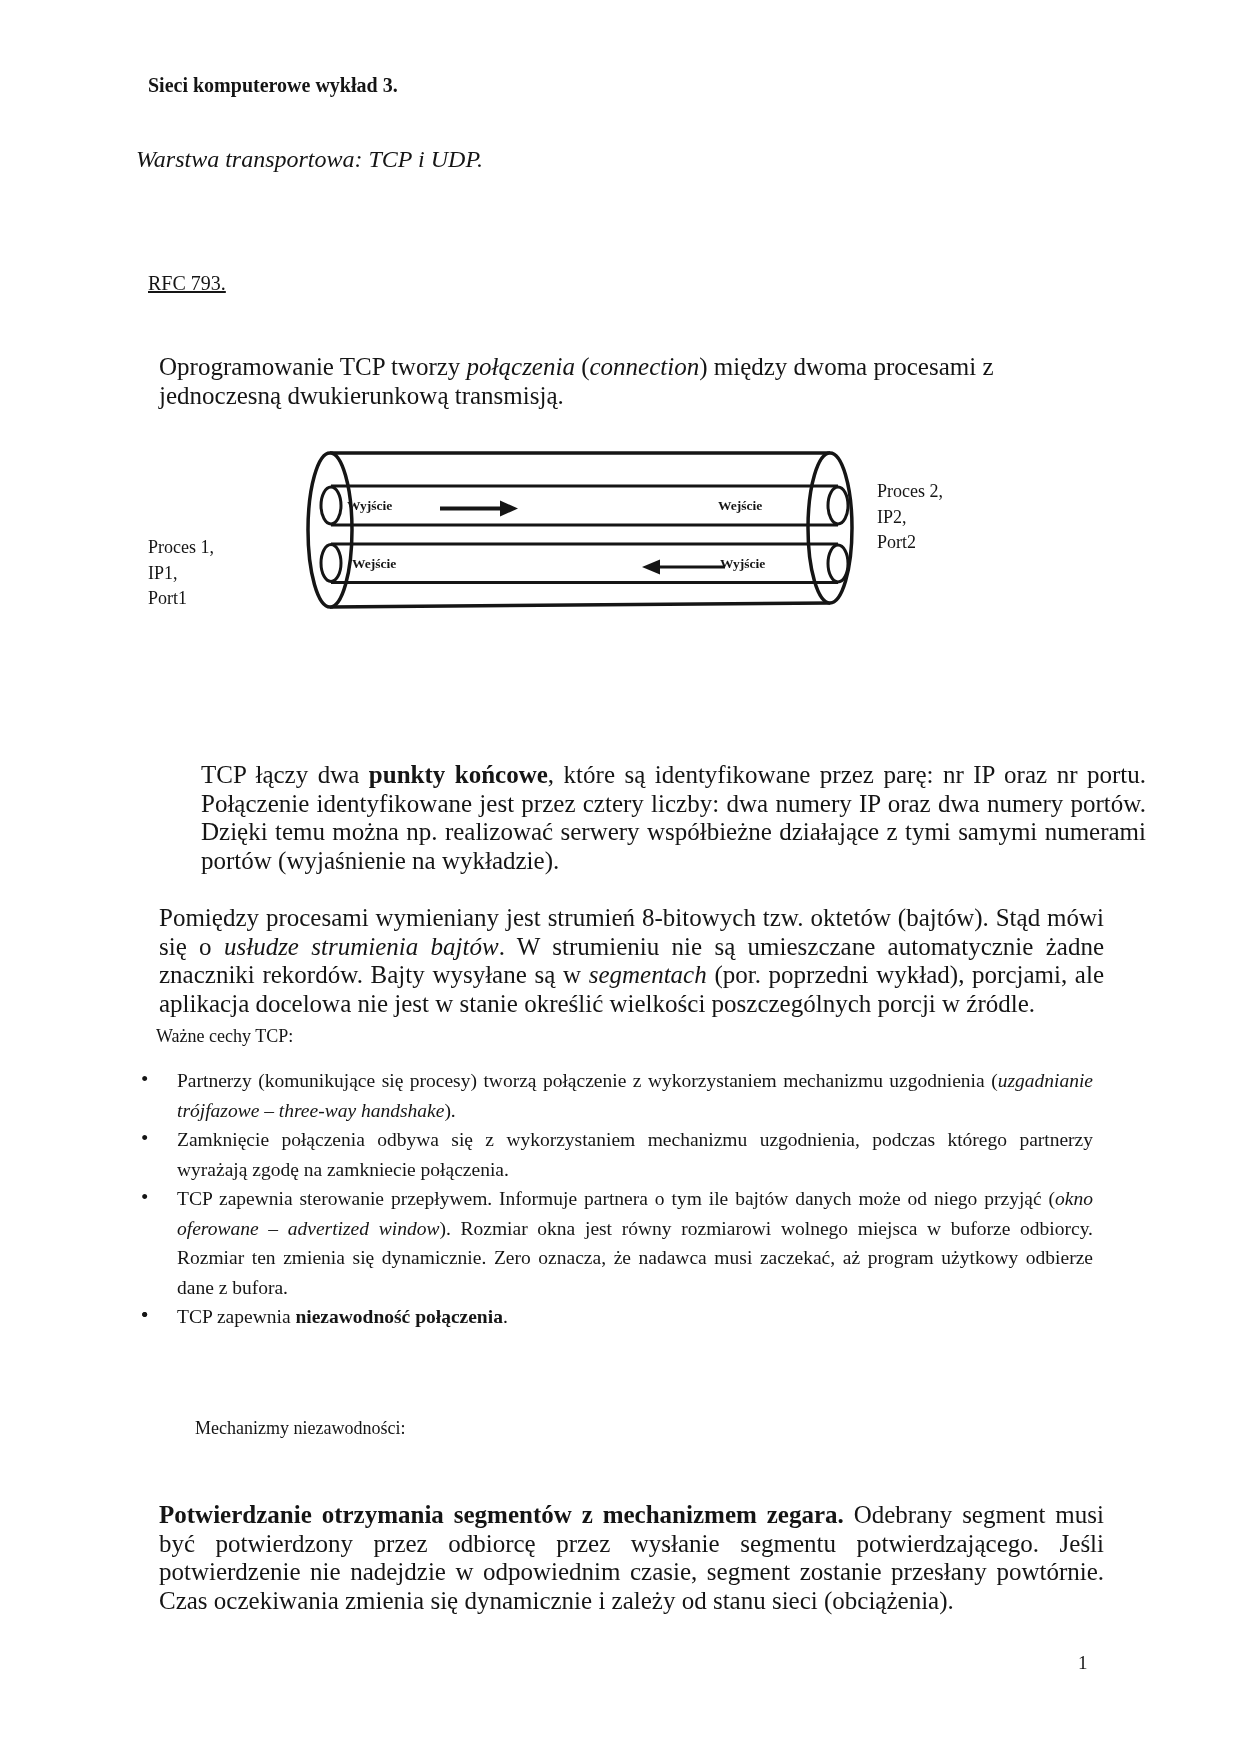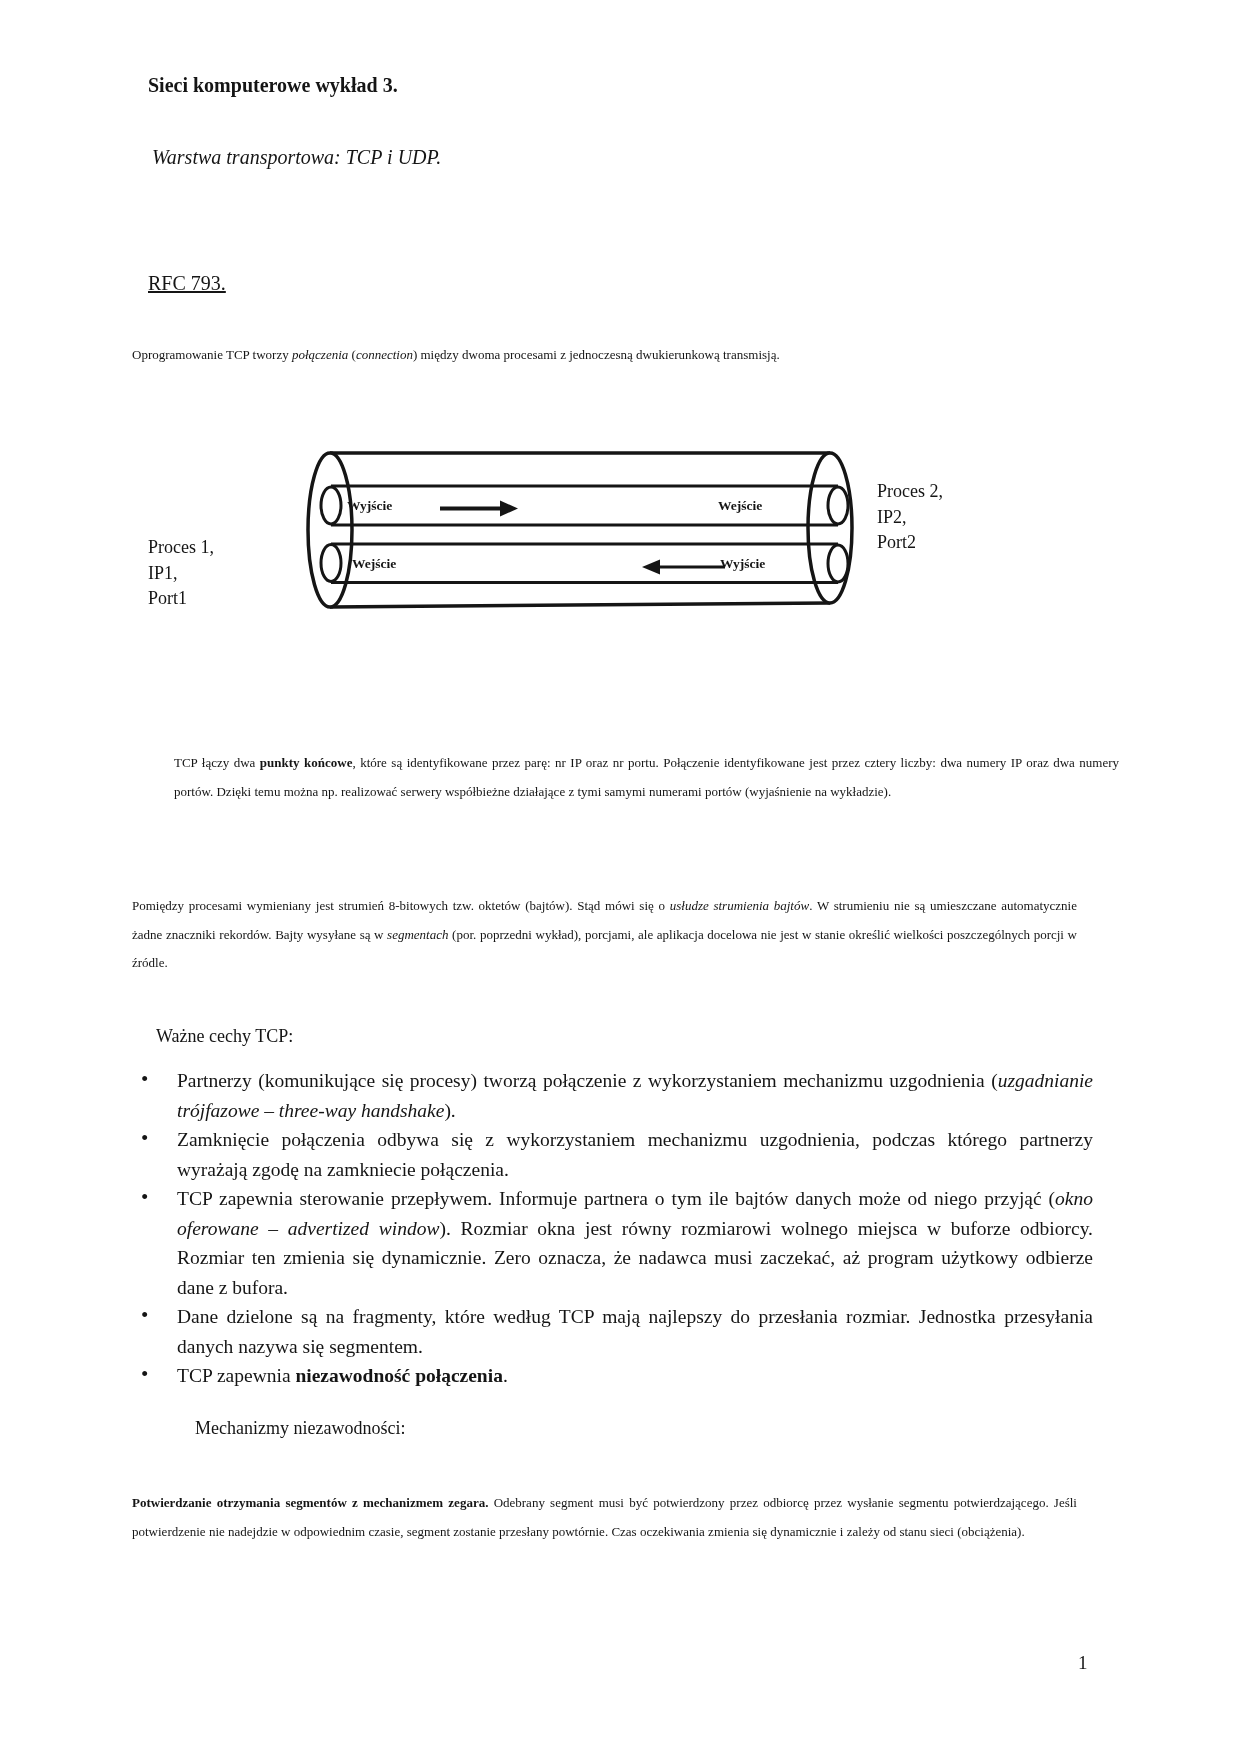--- a/index.html
+++ b/index.html
@@ -1,23 +1,23 @@
 <!DOCTYPE html>
 <html lang="pl"><head>
 <meta charset="utf-8">
 <style>
   html,body{margin:0;padding:0;background:#ffffff;}
   .page{position:relative;width:1240px;height:1754px;background:#ffffff;
         font-family:"Liberation Serif","DejaVu Serif",serif;color:#151515;overflow:hidden;padding-left:24px;}
   .abs{position:absolute;}
   .title{left:148px;top:74px;font-size:20px;font-weight:bold;}
-  .subtitle{left:152px;top:146px;font-size:20px;font-style:italic;}
+  .subtitle{left:136px;top:146px;font-size:24px;font-style:italic;}
   .heading{left:148px;top:198px;font-size:30px;font-weight:bold;letter-spacing:0.5px;}
   .rfc{left:148px;top:272px;font-size:20px;text-decoration:underline;}
-  .para{left:132px;width:945px;font-size:13px;line-height:28.5px;text-align:justify;}
+  .para{left:159px;width:945px;font-size:25px;line-height:28.5px;text-align:justify;}
   .p-intro{top:328px;text-align:left;}
   .p-endpoints{top:736px;margin-left:42px;}
   .p-stream{top:879px;}
   .p-ack{top:1476px;}
   .sec-heading{left:156px;font-size:18px;font-weight:normal;}
   .h-features{top:1026px;}
   .h-reliability{top:1418px;margin-left:39px;}
   .caption{left:148px;top:676px;width:945px;text-align:center;font-size:19px;font-weight:bold;}
   .i{font-style:italic;}
   .b{font-weight:bold;}
@@ -90,21 +90,21 @@
   <p class="abs para p-endpoints"><span>TCP łączy dwa </span><span class="b">punkty końcowe</span><span>, które są identyfikowane przez parę: nr IP oraz nr portu. Połączenie identyfikowane jest przez cztery liczby: dwa numery IP oraz dwa numery portów. Dzięki temu można np. realizować serwery współbieżne działające z tymi samymi numerami portów (wyjaśnienie na wykładzie).</span></p>
 
   <p class="abs para p-stream"><span>Pomiędzy procesami wymieniany jest strumień 8-bitowych tzw. oktetów (bajtów). Stąd mówi się o </span><span class="i">usłudze strumienia bajtów</span><span>. W strumieniu nie są umieszczane automatycznie żadne znaczniki rekordów. Bajty wysyłane są w </span><span class="i">segmentach</span><span> (por. poprzedni wykład), porcjami, ale aplikacja docelowa nie jest w stanie określić wielkości poszczególnych porcji w źródle.</span></p>
 
   <div class="abs sec-heading h-features">Ważne cechy TCP:</div>
 
   <ul class="abs features">
     <li><span class="marker">•</span><span>Partnerzy (komunikujące się procesy) tworzą połączenie z wykorzystaniem mechanizmu uzgodnienia (</span><span class="i">uzgadnianie trójfazowe – three-way handshake</span><span>).</span></li>
     <li><span class="marker">•</span><span>Zamknięcie połączenia odbywa się z wykorzystaniem mechanizmu uzgodnienia, podczas którego partnerzy wyrażają zgodę na zamkniecie połączenia.</span></li>
     <li><span class="marker">•</span><span>TCP zapewnia sterowanie przepływem. Informuje partnera o tym ile bajtów danych może od niego przyjąć (</span><span class="i">okno oferowane – advertized window</span><span>). Rozmiar okna jest równy rozmiarowi wolnego miejsca w buforze odbiorcy. Rozmiar ten zmienia się dynamicznie. Zero oznacza, że nadawca musi zaczekać, aż program użytkowy odbierze dane z bufora.</span></li>
-    <li><span class="marker">•</span><span>Dane dzielone są na fragmenty, które według TCP mają najlepszy do przesłania rozmiar. Jednostka przesyłania danych nazywa się segmentem.</span></li>
+    <li><span class="marker">•</span></li>
     <li><span class="marker">•</span><span>TCP zapewnia </span><span class="b">niezawodność połączenia</span><span>.</span></li>
   </ul>
 
   <div class="abs sec-heading h-reliability">Mechanizmy niezawodności:</div>
 
   <p class="abs para p-ack"><span class="b">Potwierdzanie otrzymania segmentów z mechanizmem zegara.</span><span> Odebrany segment musi być potwierdzony przez odbiorcę przez wysłanie segmentu potwierdzającego. Jeśli potwierdzenie nie nadejdzie w odpowiednim czasie, segment zostanie przesłany powtórnie. Czas oczekiwania zmienia się dynamicznie i zależy od stanu sieci (obciążenia).</span></p>
 
   <div class="abs pagenum">1</div>
 
 </div>

